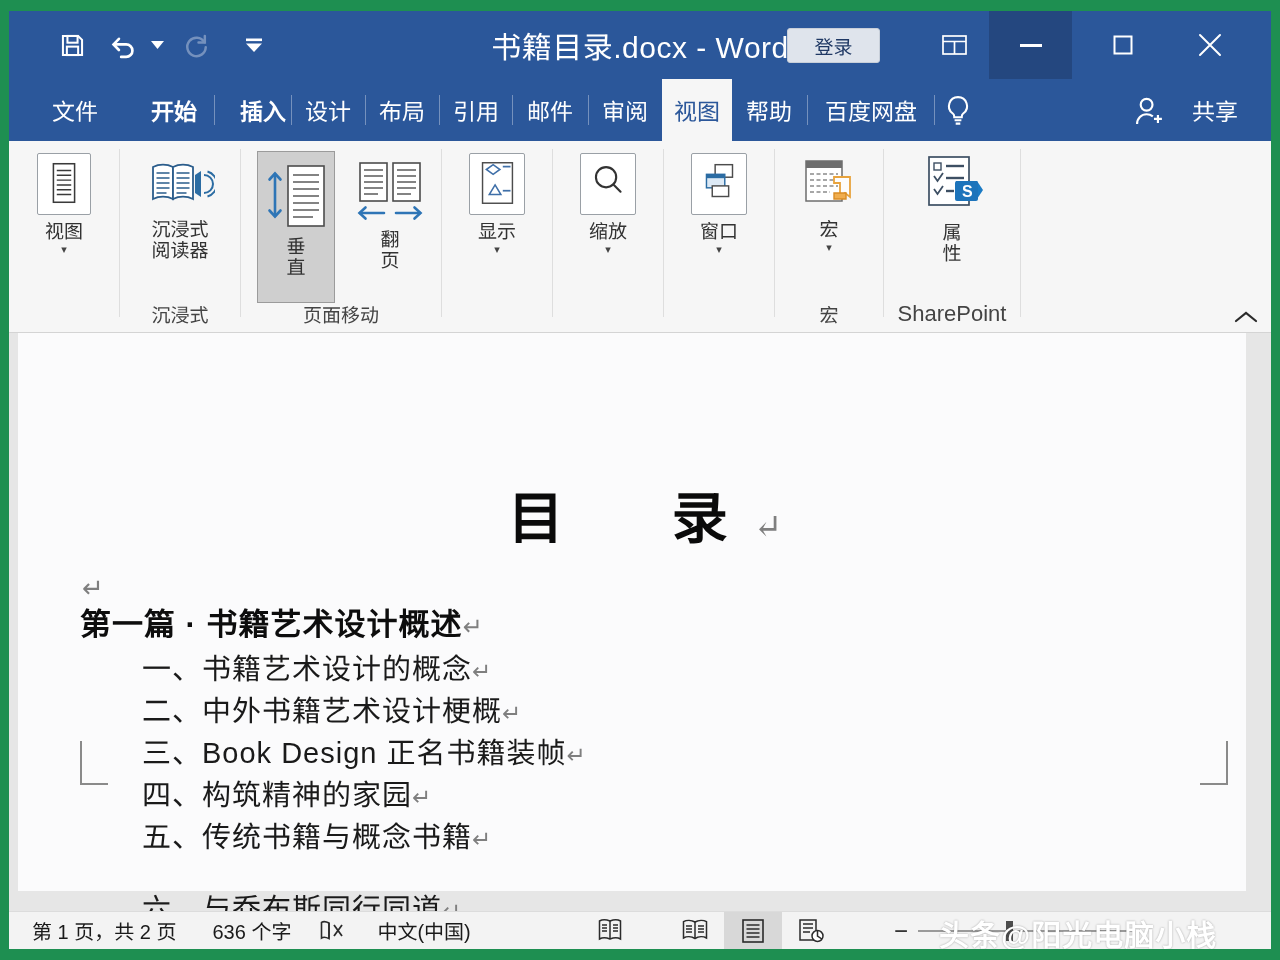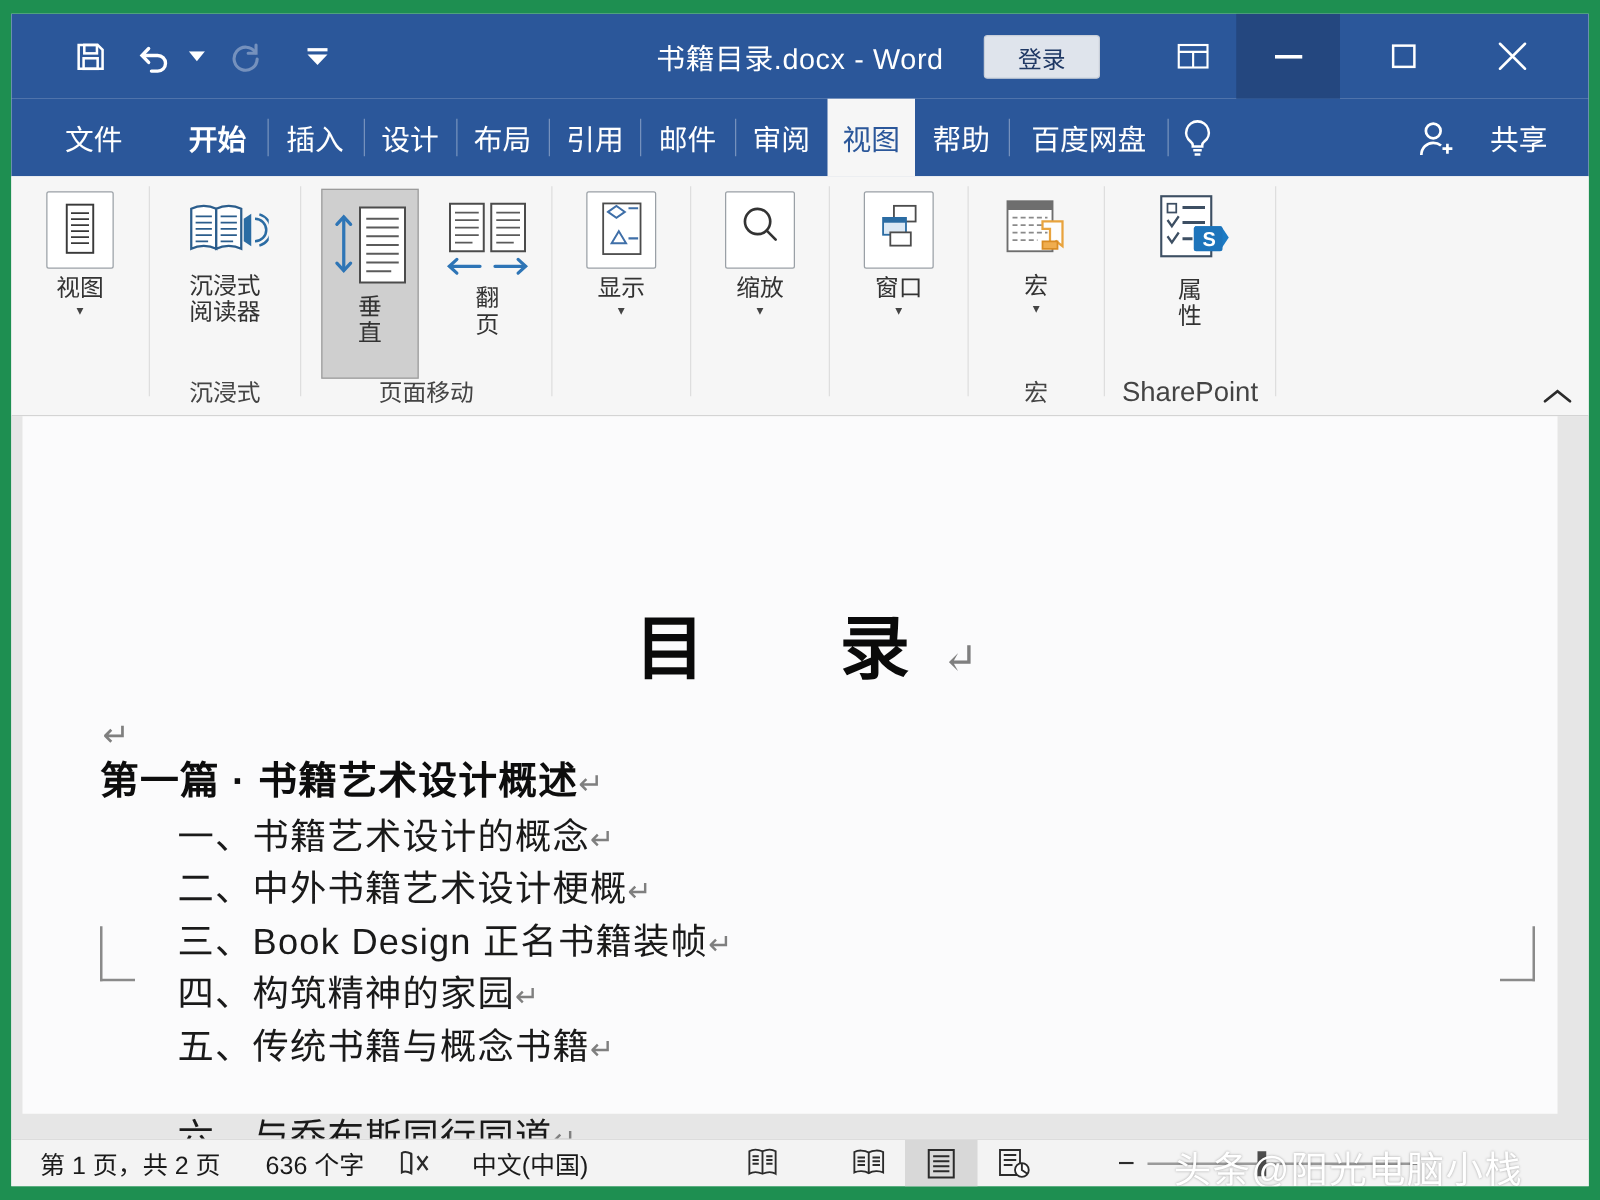--- a/index.html
+++ b/index.html
@@ -28,21 +28,21 @@
   }
   .qat { position: absolute; top: 0; height: 68px; display: flex; align-items: center; }
   .qat-btn {
     width: 46px; height: 46px; display: flex; align-items: center; justify-content: center;
     color: #ffffff;
   }
   .qat-btn.disabled { opacity: 0.45; }
   .title-text {
     position: absolute; left: 0; top: 0; width: 1262px; height: 68px;
     display: flex; align-items: center; justify-content: center;
-    color: #ffffff; font-size: 23px; letter-spacing: 0.5px;
+    color: #ffffff; font-size: 30px; letter-spacing: 0.5px;
     pointer-events: none;
   }
   #signin {
     position: absolute; left: 778px; top: 17px; width: 93px; height: 35px;
     background: #dfe4ec; color: #1f3864; border: 1px solid #c8cfd9;
     border-radius: 3px; font-size: 19px;
     display: flex; align-items: center; justify-content: center;
   }
   .winbtn {
     position: absolute; top: 0; height: 68px; width: 62px;
@@ -147,21 +147,21 @@
     display: flex; align-items: center;
     font-size: 20px; color: #1a1a1a;
   }
   .sb-item { display: flex; align-items: center; height: 38px; padding: 0 9px; white-space: nowrap; }
   .viewbtn { width: 58px; height: 38px; display: flex; align-items: center; justify-content: center; }
   .viewbtn.active { background: #d8d8d8; }
   #zoom-slider { position: absolute; left: 885px; top: 0; width: 250px; height: 38px; display: flex; align-items: center; }
   #watermark {
     position: absolute; left: 930px; top: 899px; width: 332px; height: 46px;
     display: flex; align-items: center; color: #ffffff; font-size: 30px;
-    font-weight: normal; letter-spacing: 1px; text-shadow: 0 0 2px rgba(0,0,0,0.35);
+    font-weight: bold; letter-spacing: 1px; text-shadow: 0 0 2px rgba(0,0,0,0.35);
     pointer-events: none;
   }
 </style>
 </head>
 <body>
 
 <div id="frame">
 <div id="app">
 
   <div id="titlebar">
@@ -223,21 +223,21 @@
       <svg width="26" height="26" viewBox="0 0 26 26" stroke="#fff" stroke-width="2" stroke-linecap="round">
             <path d="M3 3 L23 23 M23 3 L3 23"></path>
           </svg>
     </div>
   </div>
 
   <div id="tabbar">
     <div class="tab" style="left:30px;width:72px;">文件</div>
     <div class="tab" style="left:129px;width:72px;font-weight:bold;">开始</div>
     <div class="tabsep" style="left:205px;"></div>
-    <div class="tab" style="left:207px;width:72px;">插入</div>
+    <div class="tab" style="left:218px;width:72px;font-weight:bold;">插入</div>
     <div class="tabsep" style="left:282px;"></div>
     <div class="tab" style="left:284px;width:70px;">设计</div>
     <div class="tabsep" style="left:356px;"></div>
     <div class="tab" style="left:358px;width:70px;">布局</div>
     <div class="tabsep" style="left:430px;"></div>
     <div class="tab" style="left:432px;width:70px;">引用</div>
     <div class="tabsep" style="left:503px;"></div>
     <div class="tab" style="left:505px;width:72px;">邮件</div>
     <div class="tabsep" style="left:579px;"></div>
     <div class="tab" style="left:581px;width:70px;">审阅</div>

